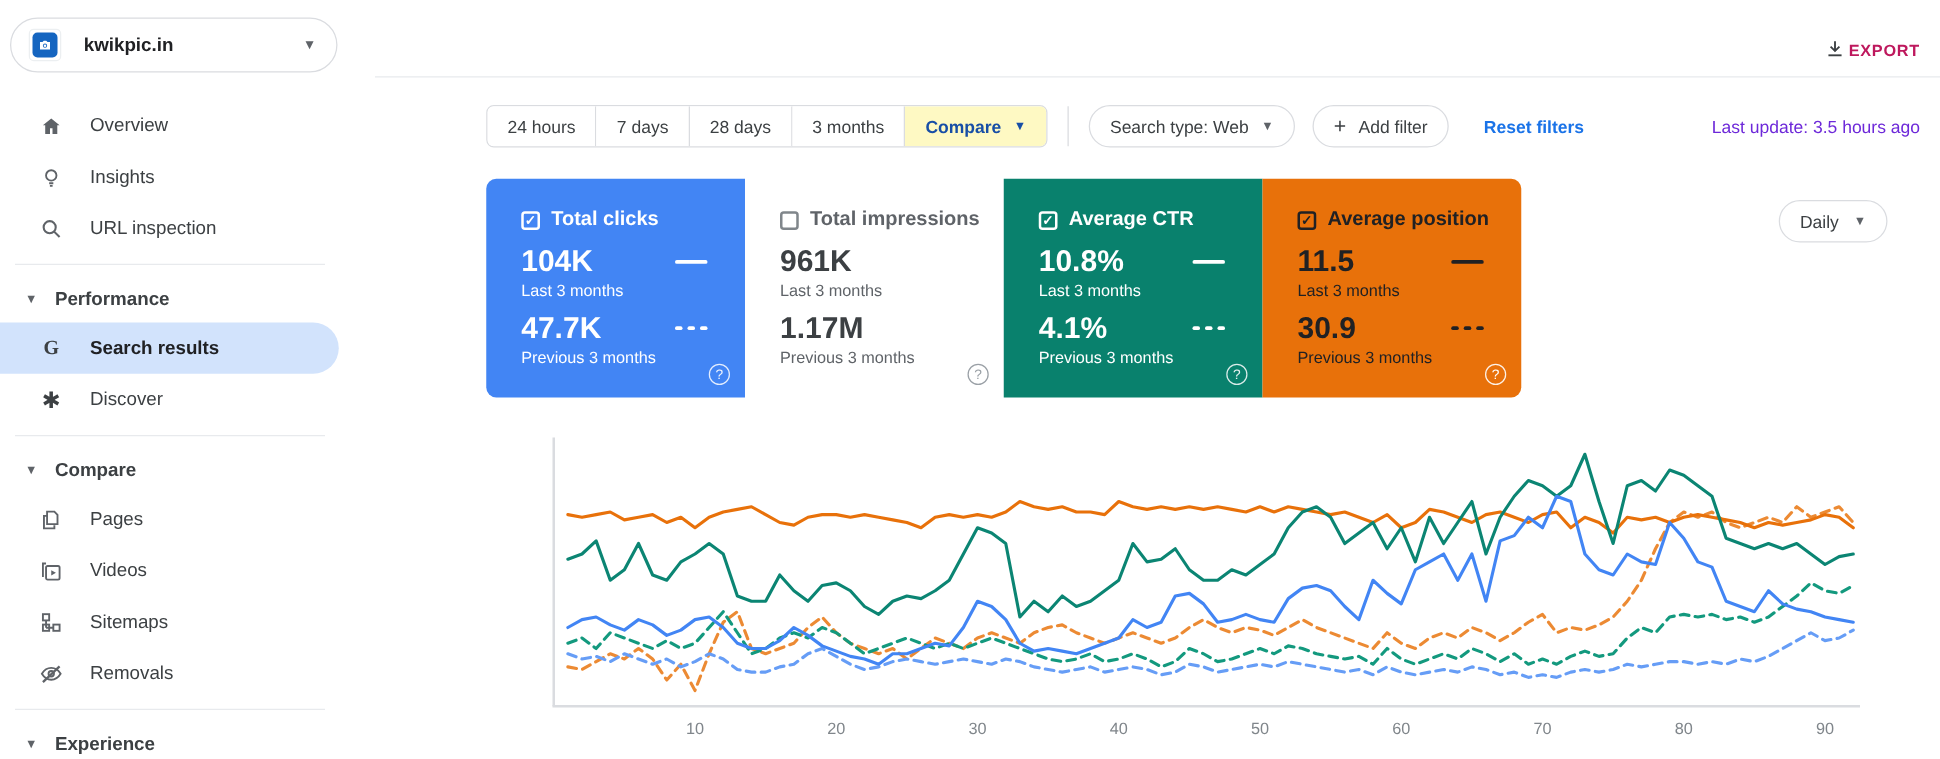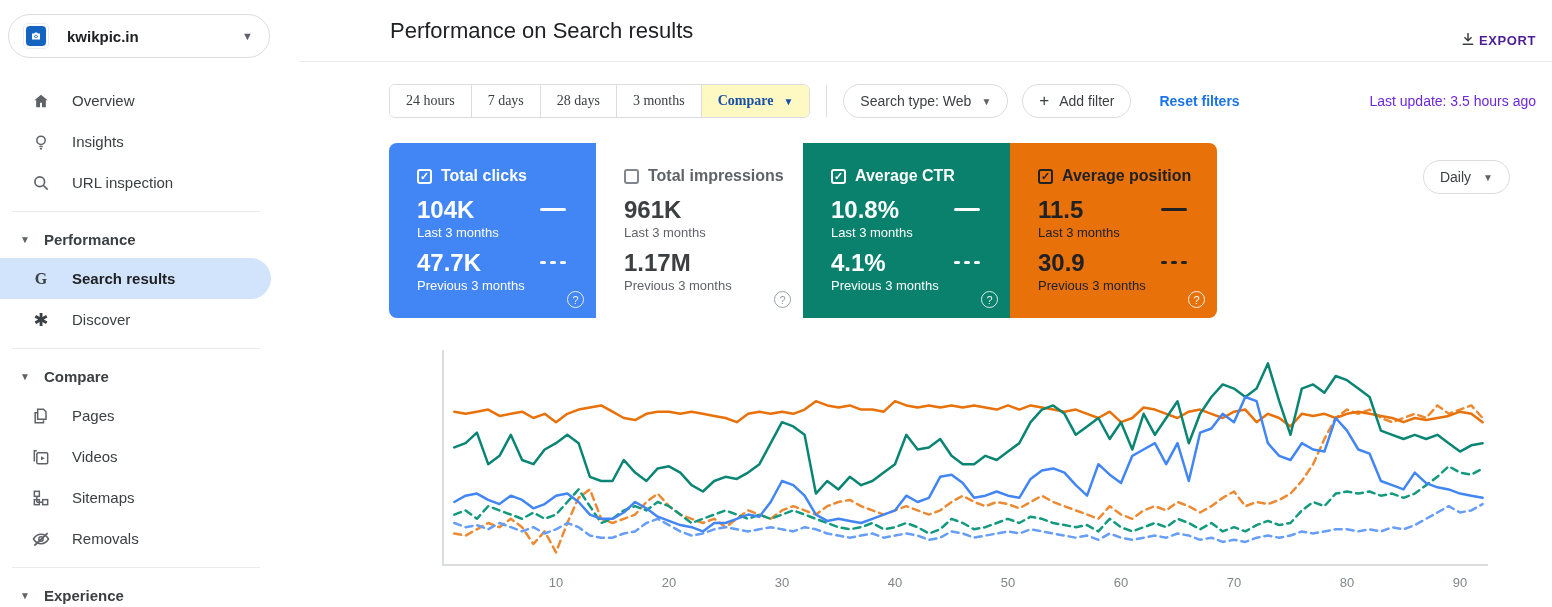--- a/index.html
+++ b/index.html
@@ -31,26 +31,26 @@
   .sect .tri { font-size:10px; color:#5f6368; margin-right:14px; }
   .gicon { font-size:16px; font-weight:700; color:#3c4043; font-family:"Liberation Serif", serif; }
   .asticon { font-size:18px; color:#3c4043; }
 
   
   .main { flex:1; position:relative; }
   .m-header { height:62px; display:flex; align-items:center; padding:0 16px 0 90px;
     border-bottom:1px solid #e8eaed; }
   .m-title { font-size:22px; font-weight:400; color:#202124; }
   .export { margin-left:auto; display:flex; align-items:center; gap:2px; cursor:pointer;
-    color:#4c1d95; font-size:13px; font-weight:700; letter-spacing:.6px;margin-top:20px; }
+    color:#be185d; font-size:13px; font-weight:700; letter-spacing:.6px;margin-top:20px; }
 
   .filters { margin:22px 16px 0 89px; display:flex; align-items:center; }
   .chip-group { display:flex; border:1px solid #dadce0; border-radius:6px; overflow:hidden; height:34px; }
   .chip { padding:0 16px; display:flex; align-items:center; font-size:14px; font-weight:500;
-    color:#3c4043; border-right:1px solid #dadce0; cursor:pointer; background:#fff; white-space:nowrap;font-family:Liberation Serif, serif; }
+    color:#3c4043; border-right:1px solid #dadce0; cursor:pointer; background:#fff; white-space:nowrap; }
   .chip:last-child { border-right:none; }
   .chip.active { background:#fef9c3; color:#174ea6; font-weight:700; gap:10px; }
   .chip.active .caret { font-size:10px; color:#174ea6; }
   .vsep { width:1px; height:32px; background:#dadce0; margin:0 16px; }
   .pill { height:34px; border:1px solid #dadce0; border-radius:17px; display:flex; align-items:center;
     padding:0 16px; font-size:14px; font-weight:500; color:#3c4043; cursor:pointer; gap:10px;
     background:#fff; white-space:nowrap; }
   .pill .caret { font-size:10px; color:#5f6368; }
   .pill .plus { font-size:17px; color:#3c4043; }
   .addf { margin-left:14px; }
@@ -213,21 +213,20 @@
 
       <div class="sect">
         <span class="tri">▼</span>
         <span>Experience</span>
       </div>
     </nav>
   </aside>
 
   <main class="main">
     <div class="m-header">
-      <h1 class="m-title">Performance on Search results</h1>
       <div class="export">
         <span>
           <svg width="18" height="18" viewBox="0 0 24 24" fill="#3c4043">
               <path d="M11 4h2v8l3-3 1.4 1.4L12 15.8 6.6 10.4 8 9l3 3z"></path>
               <rect x="5" y="18" width="14" height="2"></rect>
             </svg>
         </span>
         <span>EXPORT</span>
       </div>
     </div>

